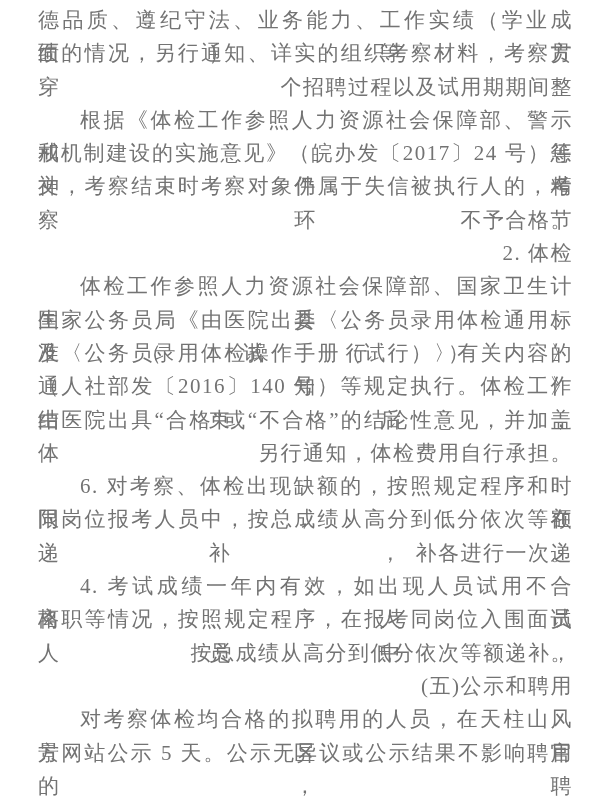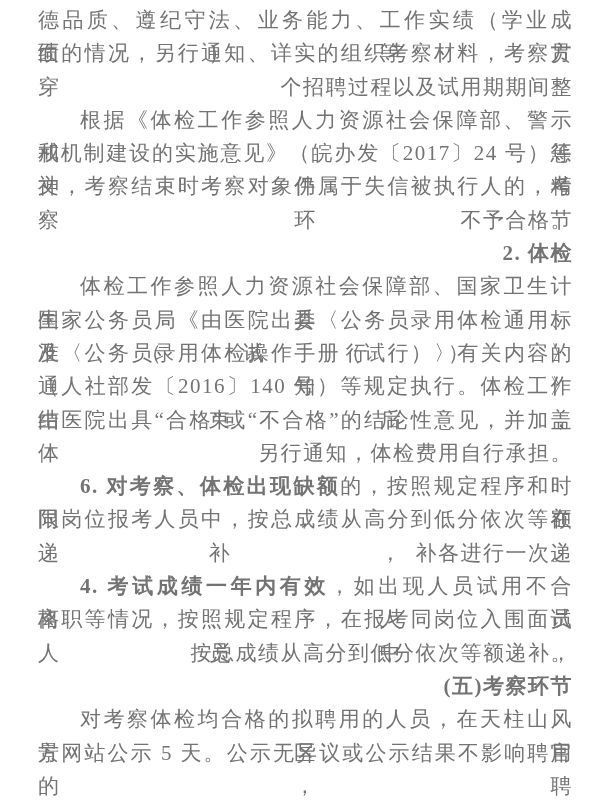--- a/index.html
+++ b/index.html
@@ -22,21 +22,21 @@
     text-align: right;
     white-space: nowrap;
     overflow: visible;
   }
   .j {
     text-align: justify;
     text-align-last: justify;
     white-space: normal;
   }
   .i { text-indent: 42px; }
-  .b { font-weight: bold; margin-top: 24px; }
+  .b { font-weight: normal; margin-top: 24px; }
 </style>
 </head>
 <body>
 
 <div class="page">
   <div class="line j"><span class="b"></span><span>德品质、遵纪守法、业务能力、工作实绩（学业成绩）等方</span></div>
   <div class="line j"><span class="b"></span><span>面的情况，另行通知、详实的组织考察材料，考察贯穿整</span></div>
   <div class="line"><span class="b"></span><span>个招聘过程以及试用期期间。</span></div>
   <div class="line j i"><span class="b"></span><span>根据《体检工作参照人力资源社会保障部、警示和惩</span></div>
   <div class="line j"><span class="b"></span><span>戒机制建设的实施意见》（皖办发〔2017〕24 号）等文件精</span></div>
@@ -48,16 +48,16 @@
   <div class="line j"><span class="b"></span><span>及〈公务员录用体检操作手册（试行）〉有关内容的通知》</span></div>
   <div class="line j"><span class="b"></span><span>（人社部发〔2016〕140 号）等规定执行。体检工作结束后，</span></div>
   <div class="line j"><span class="b"></span><span>由医院出具“合格”或“不合格”的结论性意见，并加盖体</span></div>
   <div class="line"><span class="b"></span><span>另行通知，体检费用自行承担。</span></div>
   <div class="line j i"><span class="b">6. 对考察、体检出现缺额</span><span>的，按照规定程序和时限，在</span></div>
   <div class="line j"><span class="b"></span><span>同岗位报考人员中，按总成绩从高分到低分依次等额递补，递</span></div>
   <div class="line"><span class="b"></span><span>补各进行一次。</span></div>
   <div class="line j i"><span class="b">4. 考试成绩一年内有效</span><span>，如出现人员试用不合格、人员</span></div>
   <div class="line j"><span class="b"></span><span>离职等情况，按照规定程序，在报考同岗位入围面试人员中，</span></div>
   <div class="line"><span class="b"></span><span>按总成绩从高分到低分依次等额递补。</span></div>
-  <div class="line i"><span class="b">(五)考察环节</span><span></span></div>
+  <div class="line i"><span class="b">(五)公示和聘用</span><span></span></div>
   <div class="line j i"><span class="b"></span><span>对考察体检均合格的拟聘用的人员，在天柱山风景区官</span></div>
   <div class="line j"><span class="b"></span><span>方网站公示 5 天。公示无异议或公示结果不影响聘用的，聘</span></div>
 </div>
 
 </body></html>

